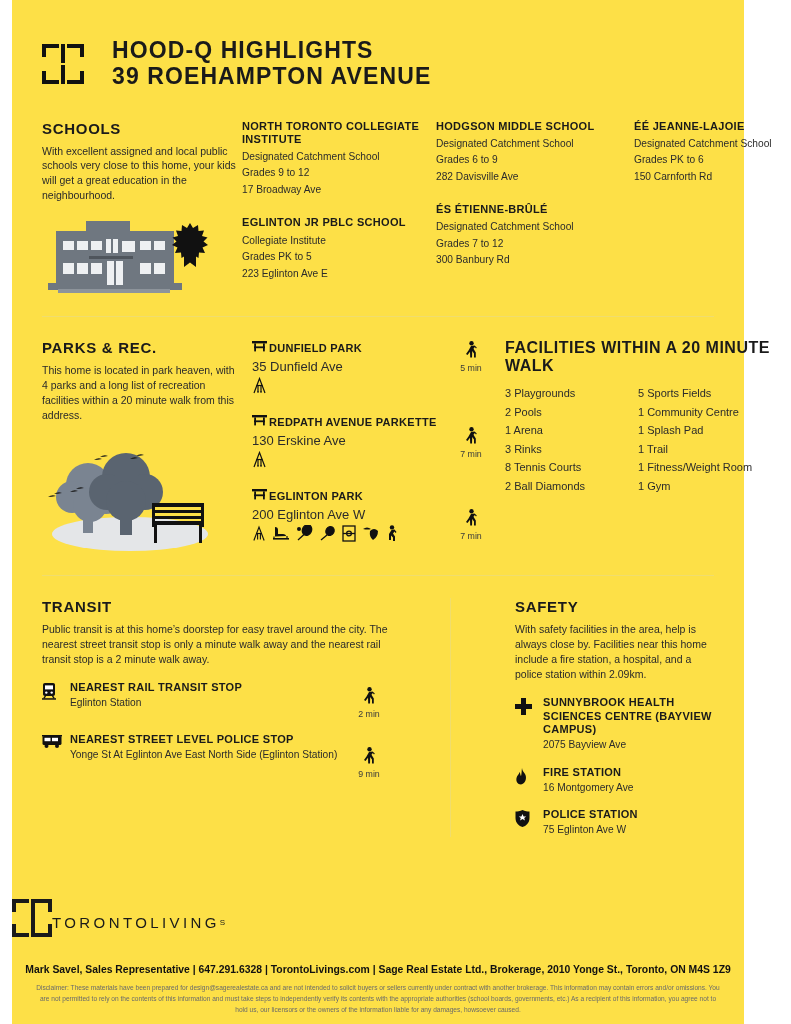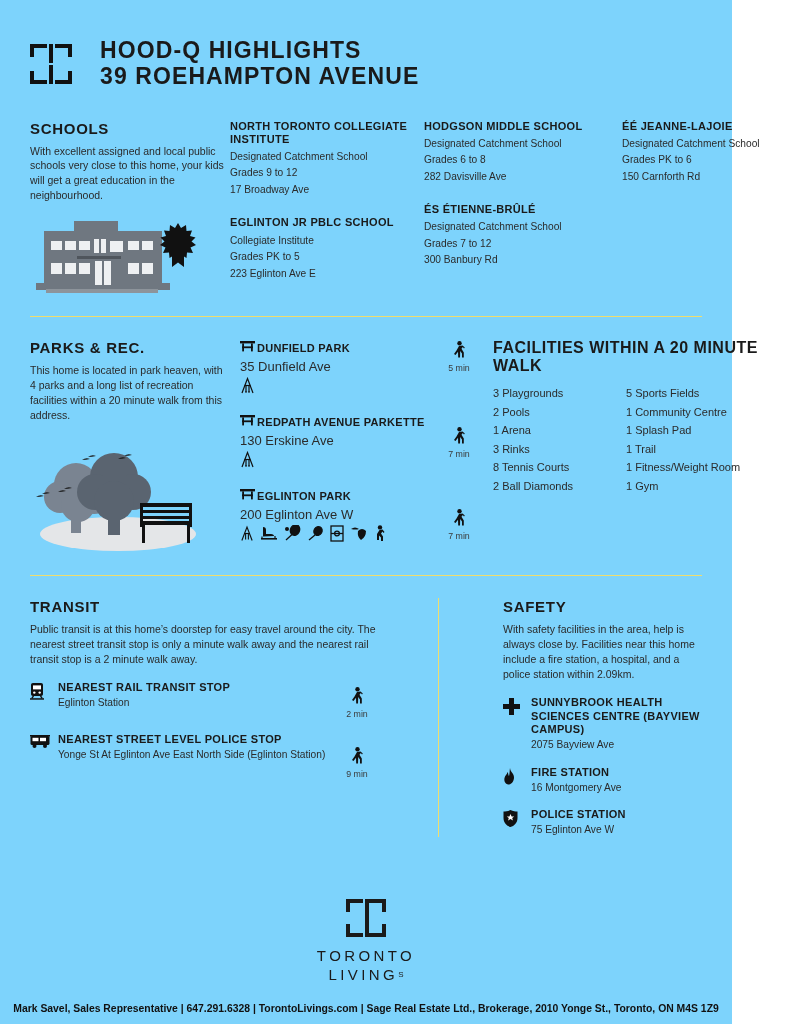--- a/index.html
+++ b/index.html
@@ -4,21 +4,21 @@
 <style>
   * { box-sizing: border-box; margin: 0; padding: 0; }
   html, body {
     width: 791px;
     height: 1024px;
     background: #ffffff;
     font-family: "Liberation Sans", sans-serif;
     color: #1a1a1a;
     overflow: hidden;
   }
-  .page { position: relative; width: 732px; height: 1024px; background:#7dd3fc; }
+  .page { position: relative; width: 732px; height: 1024px; background:#fde047;margin-left:12px; }
 
   
   .header { display: flex; align-items: center; padding: 38px 0 0 30px; }
   .brand-mark { width: 42px; height: 40px; position: relative; flex: 0 0 42px; margin-right: 28px; }
   .brand-mark i { position: absolute; background: #111; display:block; }
   .bm-tl-h { left:0; top:0; width:17px; height:4px; }
   .bm-tl-v { left:0; top:0; width:4px; height:13px; }
   .bm-tr-h { right:0; top:0; width:17px; height:4px; }
   .bm-tr-v { right:0; top:0; width:4px; height:13px; }
   .bm-bl-h { left:0; bottom:0; width:17px; height:4px; }
@@ -81,21 +81,21 @@
   .col-safety { flex:1; padding-left: 24px; }
 
   .entry { display:flex; align-items:flex-start; margin-top: 14px; }
   .entry-icon { width: 28px; flex:0 0 28px; display:flex; justify-content:flex-start; padding-top:2px; }
   .entry-body { flex:1; }
   .entry-title { font-size: 11px; font-weight:bold; letter-spacing:0.3px; line-height:1.25; }
   .entry-sub { font-size: 10.2px; line-height:1.35; color:#2b2b2b; margin-top:1px; }
   .entry-walk { width: 46px; flex:0 0 46px; display:flex; flex-direction:column; align-items:center; padding-top:6px;}
 
   
-  .footer-logo { margin-top: 30px; display:flex; flex-direction:column; align-items:center; }
+  .footer-logo { margin-top: 30px; display:flex; flex-direction:row; align-items:center; }
   .fl-mark { width: 40px; height: 38px; position: relative; margin-bottom: 9px; }
   .fl-mark i { position:absolute; background:#1a1a1a; display:block; }
   .fl-name { font-size: 15px; letter-spacing: 3.4px; color:#1a1a1a; line-height:1.3; text-align:center;}
   .fl-name sup { font-size:8px; letter-spacing:0; vertical-align: 3px;}
 
   .contact-bar { text-align:center; font-size: 10.4px; font-weight:600; margin-top: 18px; color:#111; }
   .disclaimer { text-align:center; font-size: 6.6px; line-height:1.7; color:#6a6a6a; padding: 7px 22px 0 22px; }
 </style>
 </head>
 <body>
@@ -171,21 +171,21 @@
             <div class="school-meta">Collegiate Institute</div>
             <div class="school-meta">Grades PK to 5</div>
             <div class="school-meta">223 Eglinton Ave E</div>
           </div>
         </div>
 
         <div class="school-col wide">
           <div class="school-entry">
             <div class="school-name">HODGSON MIDDLE SCHOOL</div>
             <div class="school-meta">Designated Catchment School</div>
-            <div class="school-meta">Grades 6 to 8</div>
+            <div class="school-meta">Grades 6 to 9</div>
             <div class="school-meta">282 Davisville Ave</div>
           </div>
           <div class="school-entry">
             <div class="school-name">ÉS ÉTIENNE-BRÛLÉ</div>
             <div class="school-meta">Designated Catchment School</div>
             <div class="school-meta">Grades 7 to 12</div>
             <div class="school-meta">300 Banbury Rd</div>
           </div>
         </div>
 

